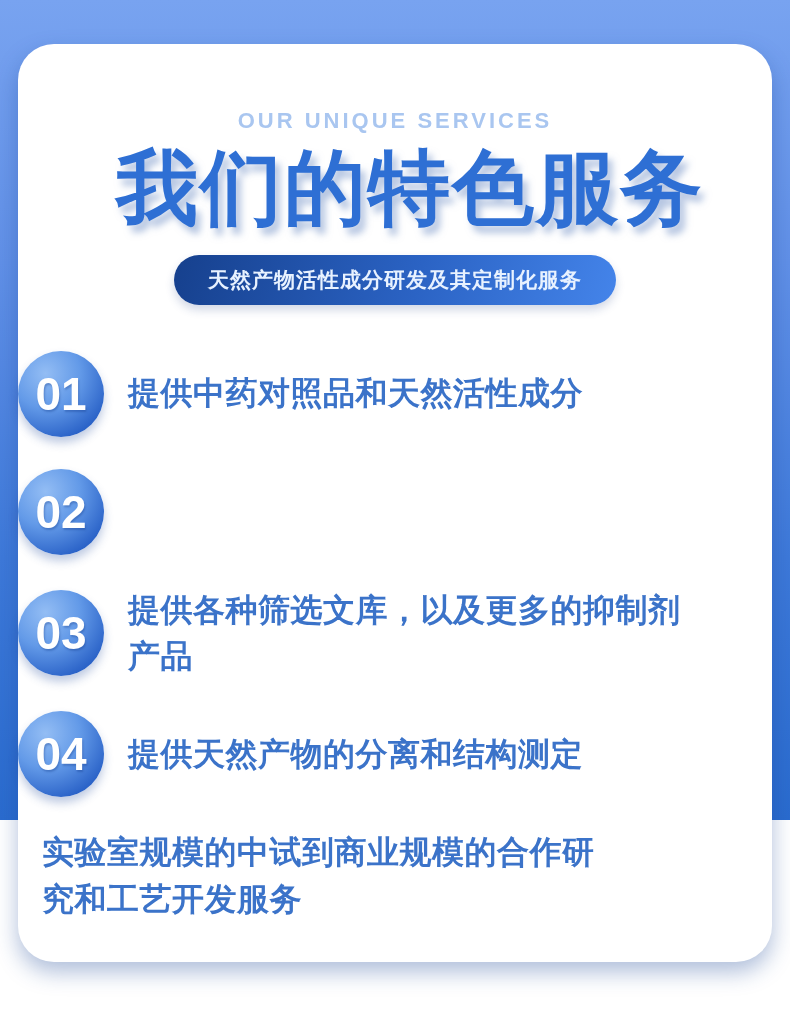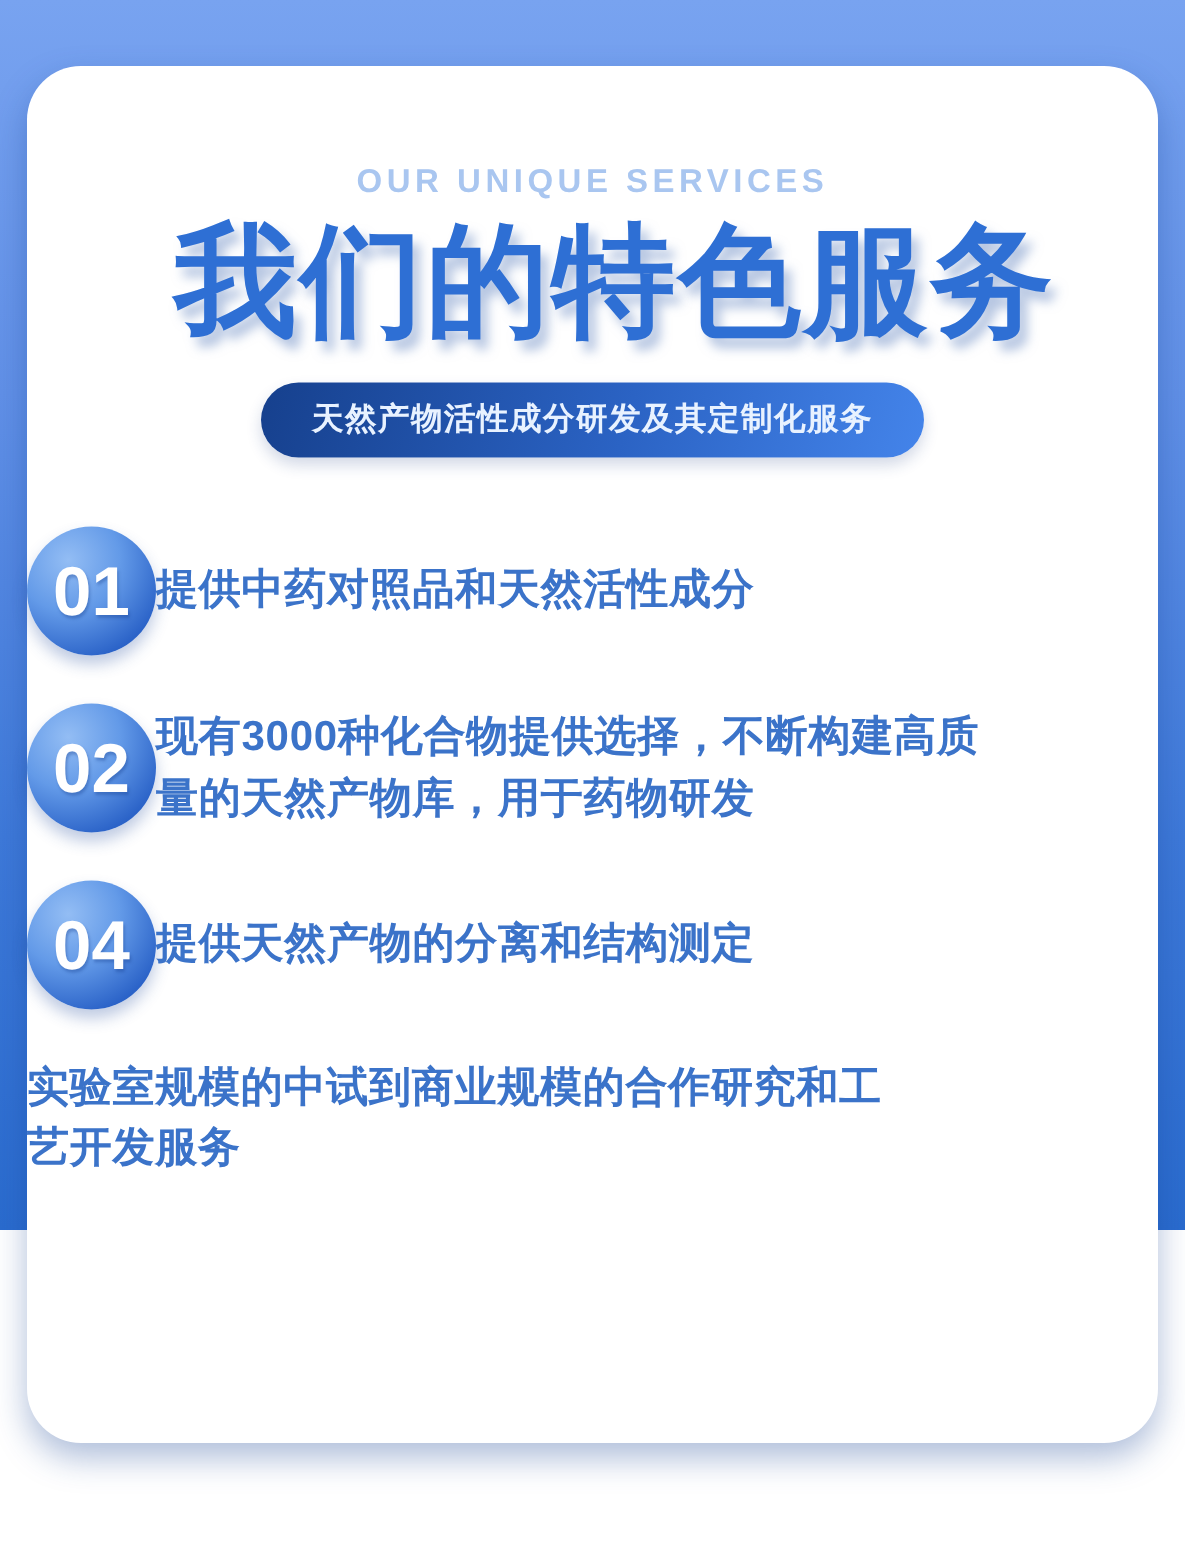--- a/index.html
+++ b/index.html
@@ -80,23 +80,24 @@
     box-shadow: 0 6px 10px rgba(40, 80, 160, 0.30);
     color: #ffffff;
     font-size: 46px;
     font-weight: 800;
     display: flex;
     align-items: center;
     justify-content: center;
     text-shadow: 1px 2px 2px rgba(20, 60, 140, 0.35);
   }
   .service-text {
+    margin-left: 24px;
     max-width: 575px;
     color: #3b73c9;
-    font-size: 28px;
+    font-size: 32px;
     font-weight: 700;
     line-height: 1.45;
     letter-spacing: 0.5px;
   }
 </style>
 </head>
 <body>
 
 <div class="page">
   <div class="card">
@@ -111,23 +112,26 @@
 
     <div class="services">
 
       <div class="row">
         <div class="badge">01</div>
         <div class="service-text">提供中药对照品和天然活性成分</div>
       </div>
 
       <div class="row">
         <div class="badge">02</div>
-        <div class="service-text">现有3000种化合物提供选择，不断构建高质量的天然产物库，用于药物研发</div>
       </div>
 
+      <div class="row">
+        <div class="badge">03</div>
+        <div class="service-text">提供各种筛选文库，以及更多的抑制剂产品</div>
+      </div>
 
       <div class="row">
         <div class="badge">04</div>
         <div class="service-text">提供天然产物的分离和结构测定</div>
       </div>
 
       <div class="row">
         <div class="service-text">实验室规模的中试到商业规模的合作研究和工艺开发服务</div>
       </div>
 

